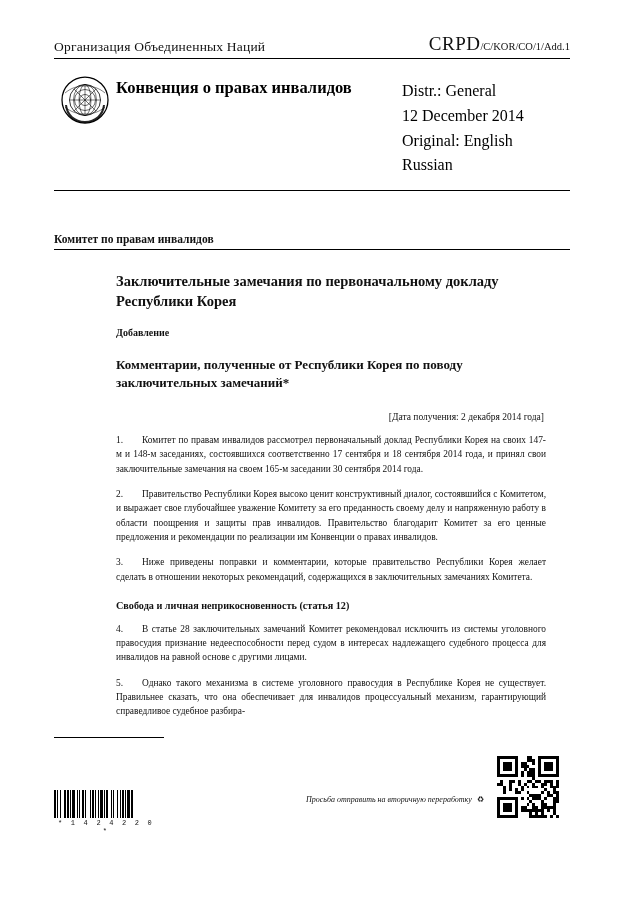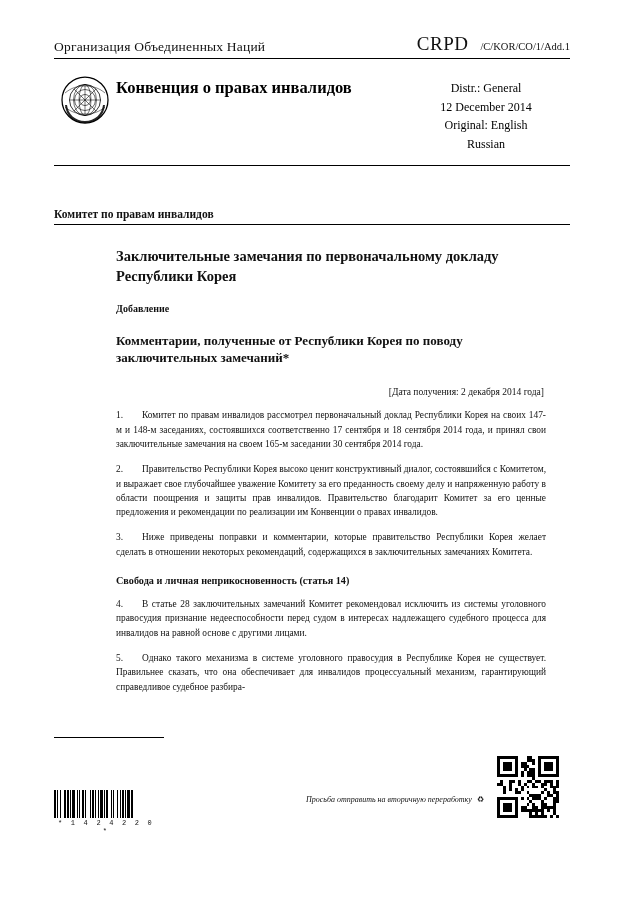--- a/index.html
+++ b/index.html
@@ -45,21 +45,20 @@
   .symbol {
     font-family: "Liberation Serif", serif;
     white-space: nowrap;
   }
   .symbol .sym-main {
     font-size: 19px;
     letter-spacing: 0.5px;
   }
   .symbol .sym-sub {
     font-size: 10.5px;
-    margin-left: 12px;
   }
 
   
   .title-band {
     display: flex;
     align-items: flex-start;
     padding-top: 10px;
     padding-bottom: 12px;
     border-bottom: 1.6px solid #000;
     min-height: 86px;
@@ -80,24 +79,23 @@
     font-family: "Liberation Serif", serif;
     font-weight: bold;
     font-size: 16.5px;
     line-height: 1.32;
     color: #000;
   }
   .distr {
     flex: 0 0 168px;
     padding-top: 10px;
     font-family: "Liberation Serif", serif;
-    font-size: 12px;
+    font-size: 16px;
     line-height: 1.55;
     color: #000;
-    text-align: center;
   }
   .distr div { white-space: nowrap; }
 
   
   .committee {
     margin-top: 42px;
     font-family: "Liberation Serif", serif;
     font-weight: bold;
     font-size: 11.5px;
   }
@@ -290,21 +288,21 @@
       <p class="para">
         <span class="num">1.</span><span>Комитет по правам инвалидов рассмотрел первоначальный доклад Республики Корея на своих 147-м и 148-м заседаниях, состоявшихся соответственно 17 сентября и 18 сентября 2014 года, и принял свои заключительные замечания на своем 165-м заседании 30 сентября 2014 года.</span>
       </p>
       <p class="para">
         <span class="num">2.</span><span>Правительство Республики Корея высоко ценит конструктивный диалог, состоявшийся с Комитетом, и выражает свое глубочайшее уважение Комитету за его преданность своему делу и напряженную работу в области поощрения и защиты прав инвалидов. Правительство благодарит Комитет за его ценные предложения и рекомендации по реализации им Конвенции о правах инвалидов.</span>
       </p>
       <p class="para">
         <span class="num">3.</span><span>Ниже приведены поправки и комментарии, которые правительство Республики Корея желает сделать в отношении некоторых рекомендаций, содержащихся в заключительных замечаниях Комитета.</span>
       </p>
 
-      <h3 class="section">Свобода и личная неприкосновенность (статья 14)</h3>
+      <h3 class="section">Свобода и личная неприкосновенность (статья 12)</h3>
 
       <p class="para">
         <span class="num">4.</span><span>В статье 28 заключительных замечаний Комитет рекомендовал исключить из системы уголовного правосудия признание недееспособности перед судом в интересах надлежащего судебного процесса для инвалидов на равной основе с другими лицами.</span>
       </p>
       <p class="para">
         <span class="num">5.</span><span>Однако такого механизма в системе уголовного правосудия в Республике Корея не существует. Правильнее сказать, что она обеспечивает для инвалидов процессуальный механизм, гарантирующий справедливое судебное разбира-</span>
       </p>
     </div>
   </div>
 

